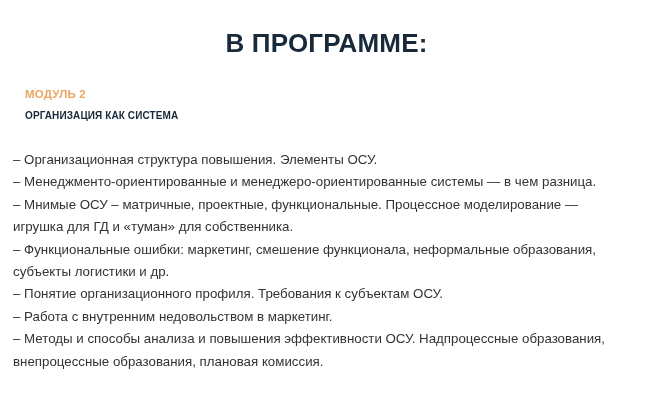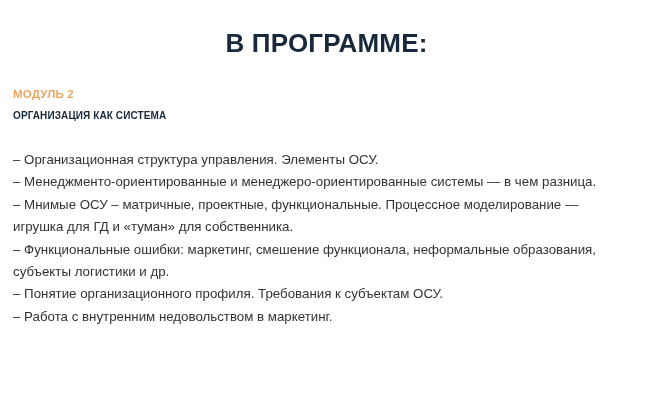--- a/index.html
+++ b/index.html
@@ -34,21 +34,21 @@
     font-size: 26px;
     font-weight: bold;
     letter-spacing: 0.2px;
     color: #17293a;
     line-height: 1.1;
   }
 
   
   .module-block {
     position: absolute;
-    left: 13px;
+    left: 25px;
     top: 88px;
     width: 620px;
   }
 
   .module-kicker {
     font-size: 11.5px;
     font-weight: bold;
     letter-spacing: 0.2px;
     color: #e9a662;
     line-height: 1.2;
@@ -90,21 +90,22 @@
 <div class="page">
 
   <h1 class="page-title">В ПРОГРАММЕ:</h1>
 
   <div class="module-block">
     <div class="module-kicker">МОДУЛЬ 2</div>
     <h2 class="module-heading">ОРГАНИЗАЦИЯ КАК СИСТЕМА</h2>
   </div>
 
   <ul class="module-items">
-    <li class="module-item">– Организационная структура управления. Элементы ОСУ.</li>
+    <li class="module-item">– Организационная структура повышения. Элементы ОСУ.</li>
     <li class="module-item">– Менеджменто-ориентированные и менеджеро-ориентированные системы — в чем разница.</li>
     <li class="module-item">– Мнимые ОСУ – матричные, проектные, функциональные. Процессное моделирование — игрушка для ГД и «туман» для собственника.</li>
     <li class="module-item">– Функциональные ошибки: маркетинг, смешение функционала, неформальные образования, субъекты логистики и др.</li>
     <li class="module-item">– Понятие организационного профиля. Требования к субъектам ОСУ.</li>
     <li class="module-item">– Работа с внутренним недовольством в маркетинг.</li>
+    <li class="module-item">– Методы и способы анализа и повышения эффективности ОСУ. Надпроцессные образования, внепроцессные образования, плановая комиссия.</li>
   </ul>
 
 </div>
 
 </body></html>

